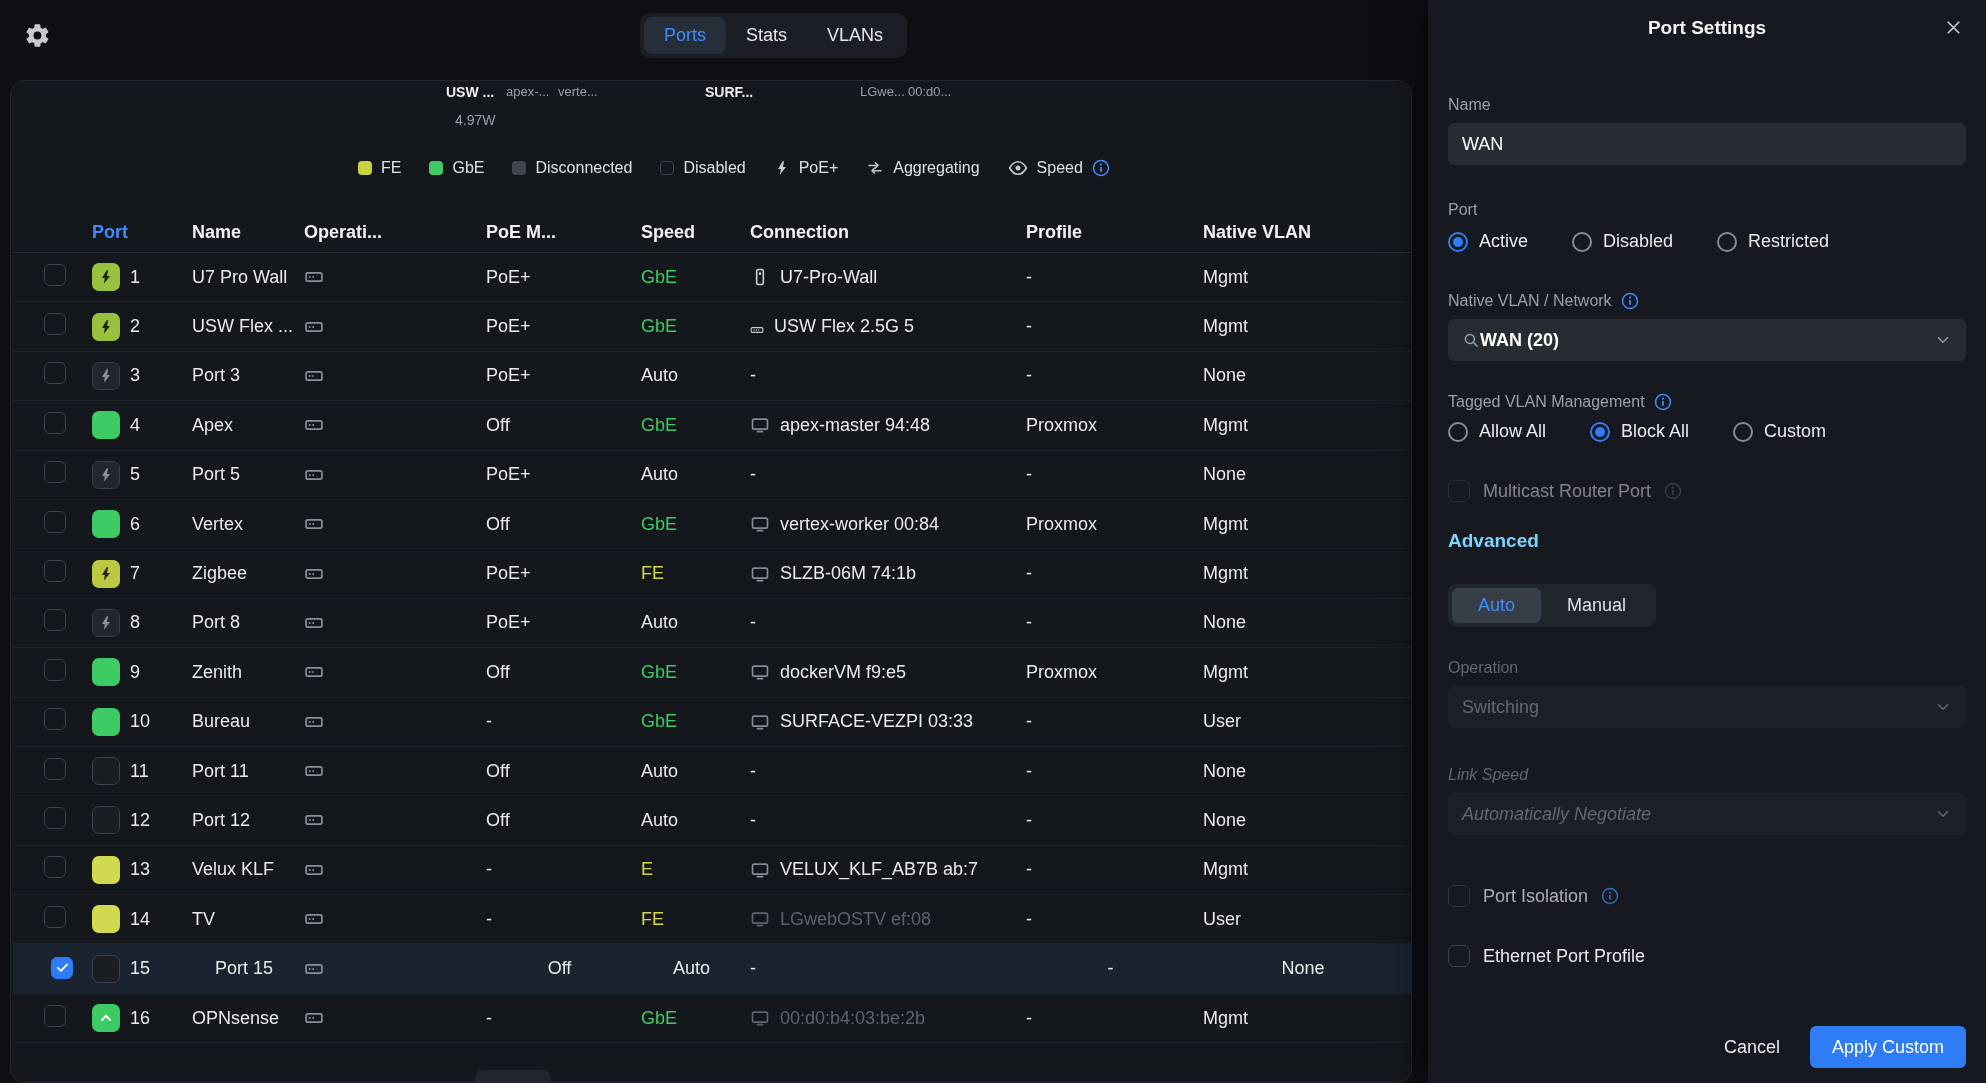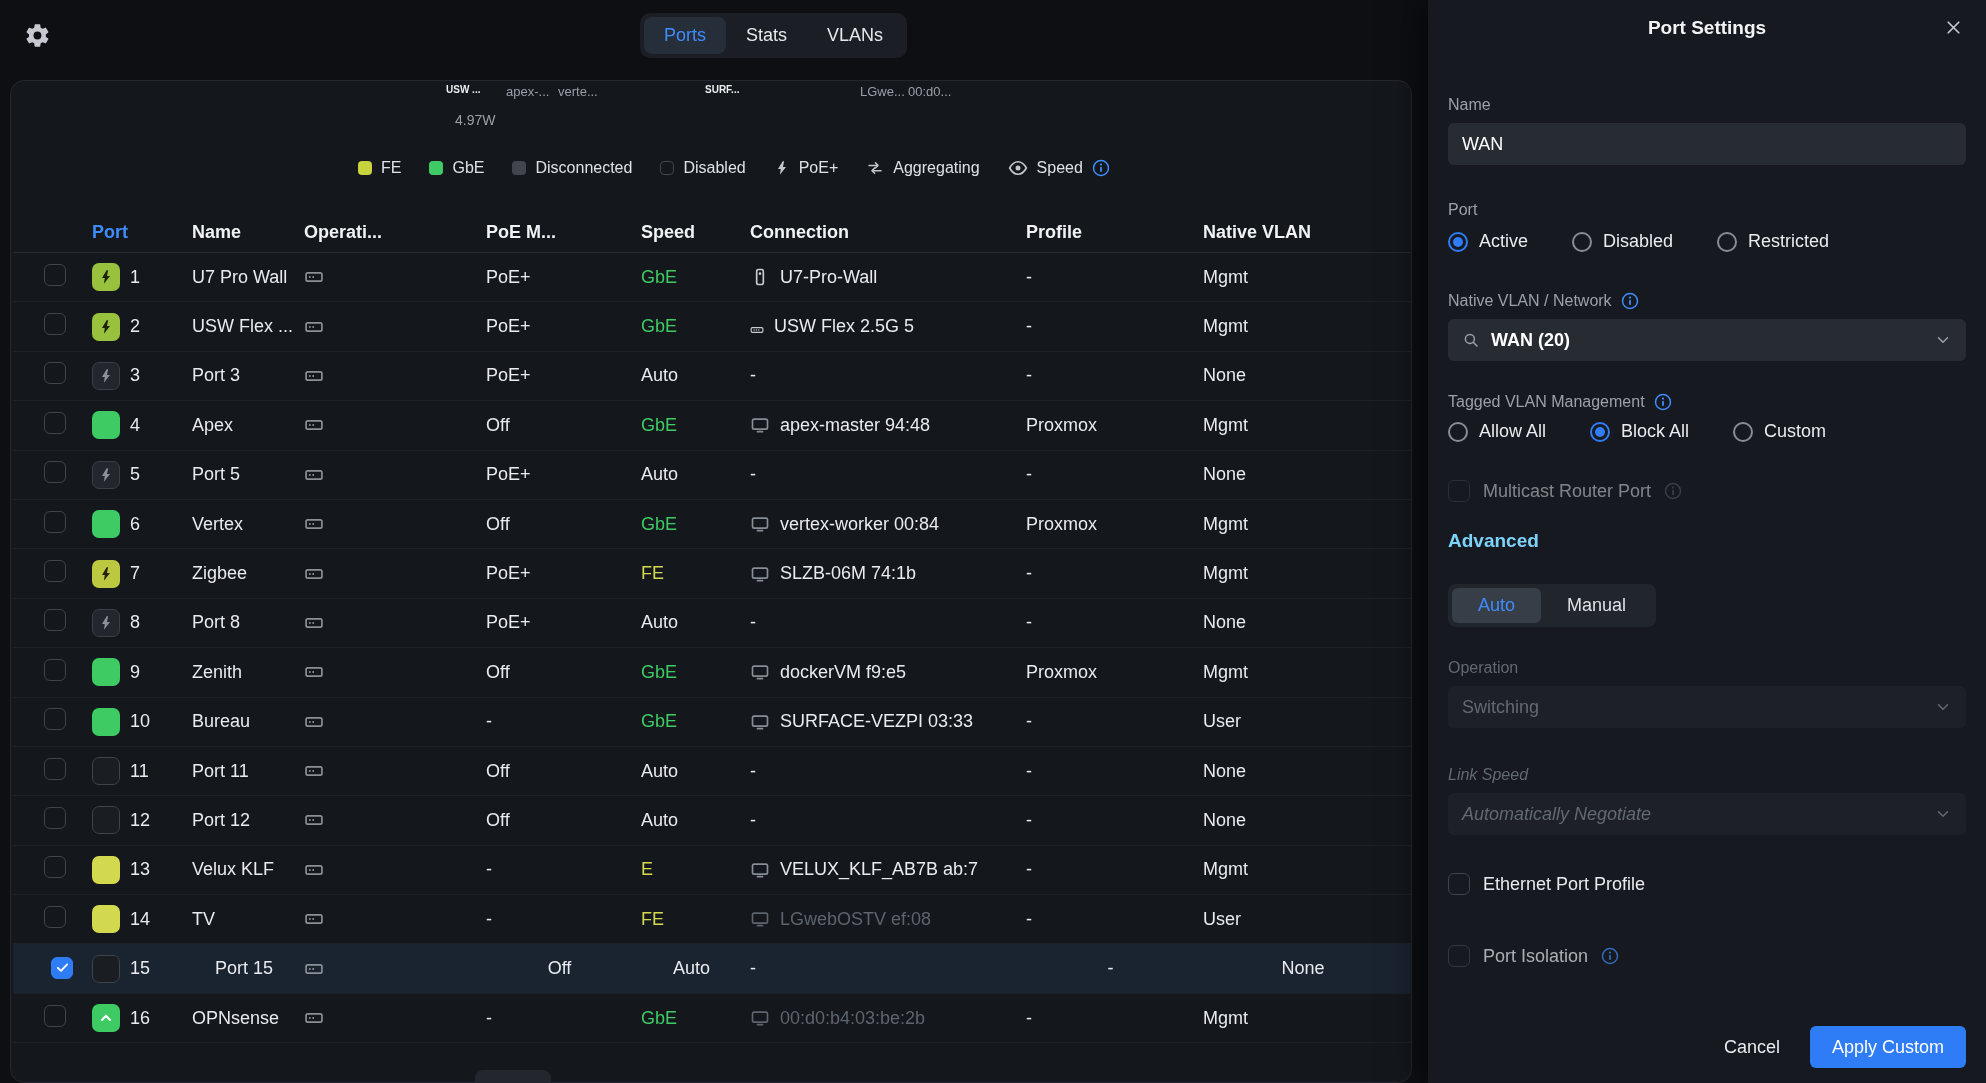--- a/index.html
+++ b/index.html
@@ -10,21 +10,21 @@
     font-family:"Liberation Sans", sans-serif; font-size:18px;
   }
   
   .gear-btn { position:absolute; left:22px; top:20px; width:30px; height:30px; color:#c6cad0; display:flex; align-items:center; justify-content:center; cursor:pointer; }
   .tabs { position:absolute; left:640px; top:13px; background:#1b1f25; border-radius:10px; padding:4px; display:flex; }
   .tab { padding:8px 20px; font-size:18px; color:#e6e8ea; border-radius:8px; cursor:pointer; }
   .tab.active { background:#262e39; color:#3f8cfd; }
   
   .card { position:absolute; left:10px; top:80px; width:1402px; height:1003px; background:#14171c; border:1px solid #24272d; border-radius:14px; }
   .dev-label { position:absolute; top:84px; font-size:13px; color:#9aa0a8; white-space:nowrap; z-index:2; }
-  .dev-label.bold { font-size:10px; font-weight:bold; color:#eceef0; }
+  .dev-label.bold { font-size:14px; font-weight:bold; color:#eceef0; }
   .pos-d1 { left:446px; } .pos-d2 { left:506px; } .pos-d3 { left:558px; }
   .pos-d4 { left:705px; } .pos-d5 { left:860px; } .pos-d6 { left:908px; }
   .dev-power { position:absolute; left:455px; top:112px; font-size:14px; color:#9aa0a8; z-index:2; }
   
   .legend { position:absolute; left:358px; top:158px; display:flex; align-items:center; gap:28px; font-size:16px; color:#dfe2e5; z-index:2; }
   .legend-item { display:flex; align-items:center; gap:9px; }
   .sw { width:14px; height:14px; border-radius:4px; display:inline-block; }
   .sw-fe { background:#c9d23f; } .sw-gbe { background:#3ecb64; }
   .sw-disc { background:#41464d; } .sw-dis { background:transparent; border:1.5px solid #41464d; }
   .legend-ico { color:#c3c7cc; display:flex; }
@@ -68,21 +68,21 @@
   .panel-title { font-size:19px; font-weight:bold; color:#f2f3f5; }
   .close-btn { position:absolute; right:22px; top:17px; color:#c3c7cc; cursor:pointer; display:flex; }
   .panel-body { padding:0 20px; position:relative; }
   .field-label { font-size:16px; color:#9aa1a9; margin-bottom:9px; display:flex; align-items:center; gap:9px; }
   .text-input { height:42px; background:#272c33; border-radius:6px; display:flex; align-items:center; padding:0 14px; font-size:18px; color:#fff; cursor:text; }
   .radio-row { display:flex; align-items:center; gap:44px; margin-top:12px; font-size:18px; color:#e9ebee; }
   .radio-opt { display:flex; align-items:center; gap:11px; cursor:pointer; }
   .radio { width:20px; height:20px; border-radius:50%; border:2px solid #878d95; position:relative; flex:none; }
   .radio.checked { border-color:#2e7cf6; }
   .radio.checked::after { content:""; position:absolute; inset:3px; border-radius:50%; background:#2e7cf6; }
-  .select { height:42px; background:#272c33; border-radius:6px; display:flex; align-items:center; padding:0 14px; gap:11px; font-size:18px; color:#fff; cursor:pointer; }
+  .select { height:42px; background:#272c33; border-radius:6px; display:flex; align-items:center; padding:0 14px; font-size:18px; color:#fff; cursor:pointer; }
   .select .chev { margin-left:auto; color:#9aa1a9; display:flex; }
   .select.dim-sel { background:#1d2127; color:#626971; }
   .select.dim-sel .chev { color:#626971; }
   .search-ico { color:#9aa1a9; display:flex; flex:none; }
   .bold-val { font-weight:bold; }
   .cb-row { display:flex; align-items:center; gap:13px; font-size:18px; color:#e9ebee; }
   .cb { width:22px; height:22px; border-radius:6px; border:1.5px solid #3e444c; flex:none; cursor:pointer; }
   .dim-row { opacity:.5; }
   .faint-row { opacity:.7; }
   .advanced-heading { font-size:19px; font-weight:bold; margin-top:28px; color:#7dd3fc; }
@@ -880,37 +880,37 @@
         <div class="select dim-sel">
           <span>Automatically Negotiate</span>
           <span class="chev">
             <svg viewBox="0 0 24 24" width="18" height="18">
                 <path d="M6 9 l6 6 6 -6" fill="none" stroke="currentColor" stroke-width="2" stroke-linecap="round" stroke-linejoin="round"></path>
               </svg>
           </span>
         </div>
       </div>
 
-      <div class="cb-row mt38">
-        <span class="cb"></span>
-        <span>Ethernet Port Profile</span>
-      </div>
-
       <div class="cb-row faint-row mt50">
         <span class="cb"></span>
         <span>Port Isolation</span>
         <span class="info-ico">
           <svg viewBox="0 0 18 18" width="18" height="18">
               <circle cx="9" cy="9" r="7.5" fill="none" stroke="currentColor" stroke-width="1.5"></circle>
               <circle cx="9" cy="5.6" r="1.1" fill="currentColor"></circle>
               <rect x="8.1" y="7.8" width="1.8" height="5.2" rx="0.9" fill="currentColor"></rect>
             </svg>
         </span>
       </div>
 
+      <div class="cb-row mt38">
+        <span class="cb"></span>
+        <span>Ethernet Port Profile</span>
+      </div>
+
     </div>
 
     <div class="panel-footer">
       <button class="btn-cancel">Cancel</button>
       <button class="btn-apply">Apply Custom</button>
     </div>
   </div>
 
 </div>
 

